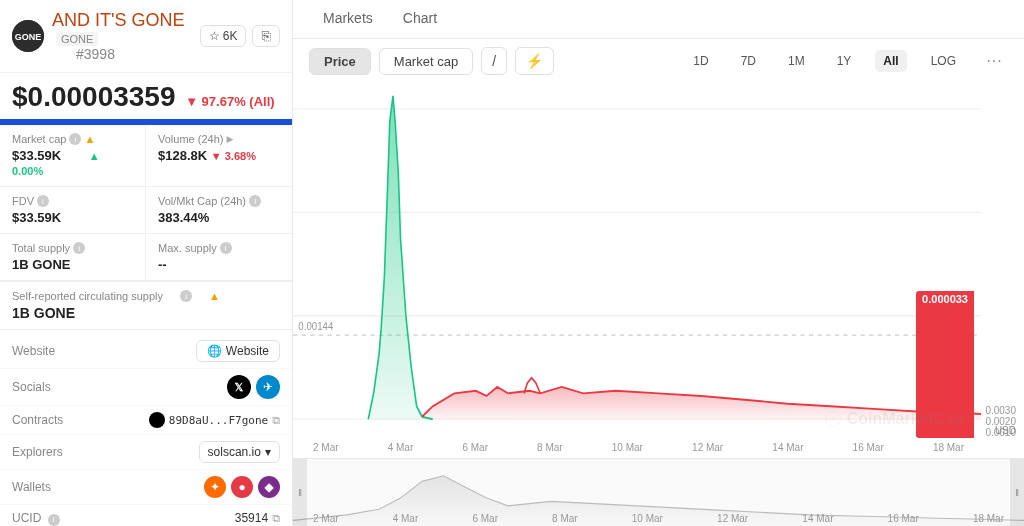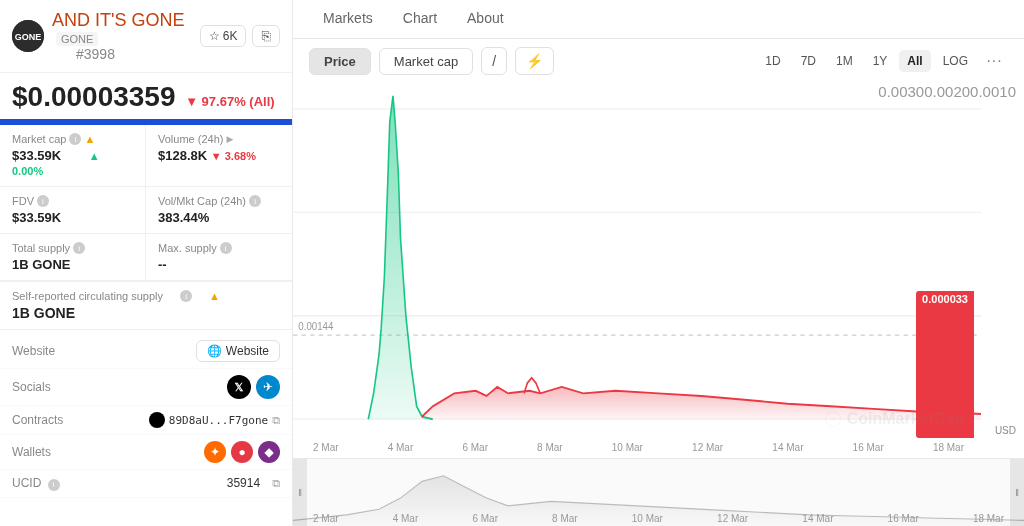--- a/index.html
+++ b/index.html
@@ -43,44 +43,44 @@
     .social-icon { width: 24px; height: 24px; border-radius: 50%; display: flex; align-items: center; justify-content: center; font-size: 13px; cursor: pointer; }
     .social-x { background: #000; color: #fff; font-weight: 900; font-size: 11px; }
     .social-tg { background: #0088cc; color: #fff; font-size: 12px; }
     .contract-badge { display: flex; align-items: center; gap: 4px; }
     .contract-dot { width: 16px; height: 16px; border-radius: 50%; background: #000; }
     .contract-text { font-size: 11px; color: #333; font-family: monospace; }
     .copy-icon { color: #aaa; font-size: 11px; cursor: pointer; }
     .explorer-select { display: flex; align-items: center; gap: 4px; padding: 3px 8px; border: 1px solid #e0e0e0; border-radius: 6px; font-size: 12px; color: #333; cursor: pointer; background: #fff; }
     .wallet-icons { display: flex; gap: 5px; }
     .wallet-icon { width: 22px; height: 22px; border-radius: 50%; display: flex; align-items: center; justify-content: center; font-size: 12px; cursor: pointer; }
-    .ucid-value { font-size: 12px; color: #333; display: flex; align-items: center; gap: 12px; }
+    .ucid-value { font-size: 12px; color: #333; display: flex; align-items: center; gap: 4px; }
 
     
     .right-panel { flex: 1; display: flex; flex-direction: column; overflow: hidden; }
     .tabs-bar { display: flex; align-items: center; padding: 0 16px; border-bottom: 1px solid #e8e8e8; gap: 2px; }
     .tab { padding: 10px 14px; font-size: 14px; color: #666; cursor: pointer; border-bottom: 2px solid transparent; }
     .tab.active { color: #222; font-weight: 600; border-bottom: 2px solid #3861fb; }
 
     .chart-controls { display: flex; align-items: center; justify-content: space-between; padding: 8px 16px; }
     .chart-left-controls { display: flex; align-items: center; gap: 8px; }
     .control-btn { padding: 5px 14px; border: 1px solid #e0e0e0; border-radius: 6px; font-size: 13px; cursor: pointer; background: #fff; color: #444; }
     .control-btn.active { background: #e5e5e5; font-weight: 600; }
     .icon-btn { padding: 5px 10px; border: 1px solid #e0e0e0; border-radius: 6px; cursor: pointer; background: #fff; color: #555; font-size: 14px; }
-    .chart-right-controls { display: flex; align-items: center; gap: 4px; }
+    .chart-right-controls { display: flex; align-items: center; gap: 16px; }
     .time-btn { padding: 4px 8px; border-radius: 5px; font-size: 12px; cursor: pointer; color: #555; background: transparent; border: none; }
     .time-btn.active { background: #f0f0f0; font-weight: 700; color: #222; }
     .log-btn { padding: 4px 8px; border-radius: 5px; font-size: 12px; cursor: pointer; color: #555; background: transparent; border: none; }
     .more-btn { cursor: pointer; color: #888; font-size: 16px; padding: 2px 6px; }
 
     .chart-area { flex: 1; position: relative; background: #fff; overflow: hidden; }
     .chart-svg { width: 100%; height: 100%; }
     .current-price-label { position: absolute; right: 0; top: 50%; transform: translateY(20px); background: #ea3943; color: #fff; font-size: 11px; font-weight: 600; padding: 2px 6px; border-radius: 3px 0 0 3px; }
     .watermark { position: absolute; bottom: 30px; right: 60px; opacity: 0.12; font-size: 16px; font-weight: 700; color: #888; display: flex; align-items: center; gap: 5px; }
-    .y-axis-labels { position: absolute; right: 8px; top: 0; bottom: 20px; display: flex; flex-direction: row; justify-content: flex-start; font-size: 15px; color: #999; }
+    .y-axis-labels { position: absolute; right: 8px; top: 0; bottom: 20px; display: flex; flex-direction: column; justify-content: flex-end; font-size: 10px; color: #999; }
     .usd-label { position: absolute; right: 8px; bottom: 22px; font-size: 10px; color: #888; }
     .x-axis-labels { position: absolute; bottom: 5px; left: 20px; right: 60px; display: flex; justify-content: space-between; font-size: 10px; color: #999; }
 
     .mini-chart { height: 68px; border-top: 1px solid #e8e8e8; position: relative; background: #fafafa; overflow: hidden; }
     .mini-chart-svg { width: 100%; height: 100%; }
     .mini-x-labels { position: absolute; bottom: 2px; left: 20px; right: 20px; display: flex; justify-content: space-between; font-size: 10px; color: #999; }
     .scroll-handle-left { position: absolute; left: 0; top: 0; bottom: 0; width: 14px; background: rgba(0,0,0,0.08); cursor: ew-resize; display: flex; align-items: center; justify-content: center; font-size: 9px; color: #888; }
     .scroll-handle-right { position: absolute; right: 0; top: 0; bottom: 0; width: 14px; background: rgba(0,0,0,0.08); cursor: ew-resize; display: flex; align-items: center; justify-content: center; font-size: 9px; color: #888; }
   </style>
 </head>
@@ -200,20 +200,29 @@
     </div>
     <div class="link-row">
       <span class="link-label">Contracts</span>
       <div class="link-value contract-badge">
         <div class="contract-dot"></div>
         <span class="contract-text">89D8aU...F7gone</span>
         <span class="copy-icon">⧉</span>
       </div>
     </div>
     <div class="link-row">
+      <span class="link-label">Explorers</span>
+      <div class="link-value">
+        <div class="explorer-select">
+          <span>solscan.io</span>
+          <span>▾</span>
+        </div>
+      </div>
+    </div>
+    <div class="link-row">
       <span class="link-label">Wallets</span>
       <div class="link-value wallet-icons">
         <div class="wallet-icon" style="background:#ff6b00; color:#fff;">✦</div>
         <div class="wallet-icon" style="background:#e63946; color:#fff;">●</div>
         <div class="wallet-icon" style="background:#7b2d8b; color:#fff;">◆</div>
       </div>
     </div>
     <div class="link-row">
       <span class="link-label">
         <span>UCID</span>
@@ -225,21 +234,20 @@
       </div>
     </div>
   </div>
 </div>
 
 <div class="right-panel">
 
   <div class="tabs-bar">
     <div class="tab">Markets</div>
     <div class="tab">Chart</div>
-    <div class="tab">About</div>
   </div>
 
   <div class="chart-controls">
     <div class="chart-left-controls">
       <button class="control-btn active">Price</button>
       <button class="control-btn">Market cap</button>
       <button class="icon-btn">/</button>
       <button class="icon-btn">⚡</button>
     </div>
     <div class="chart-right-controls">

